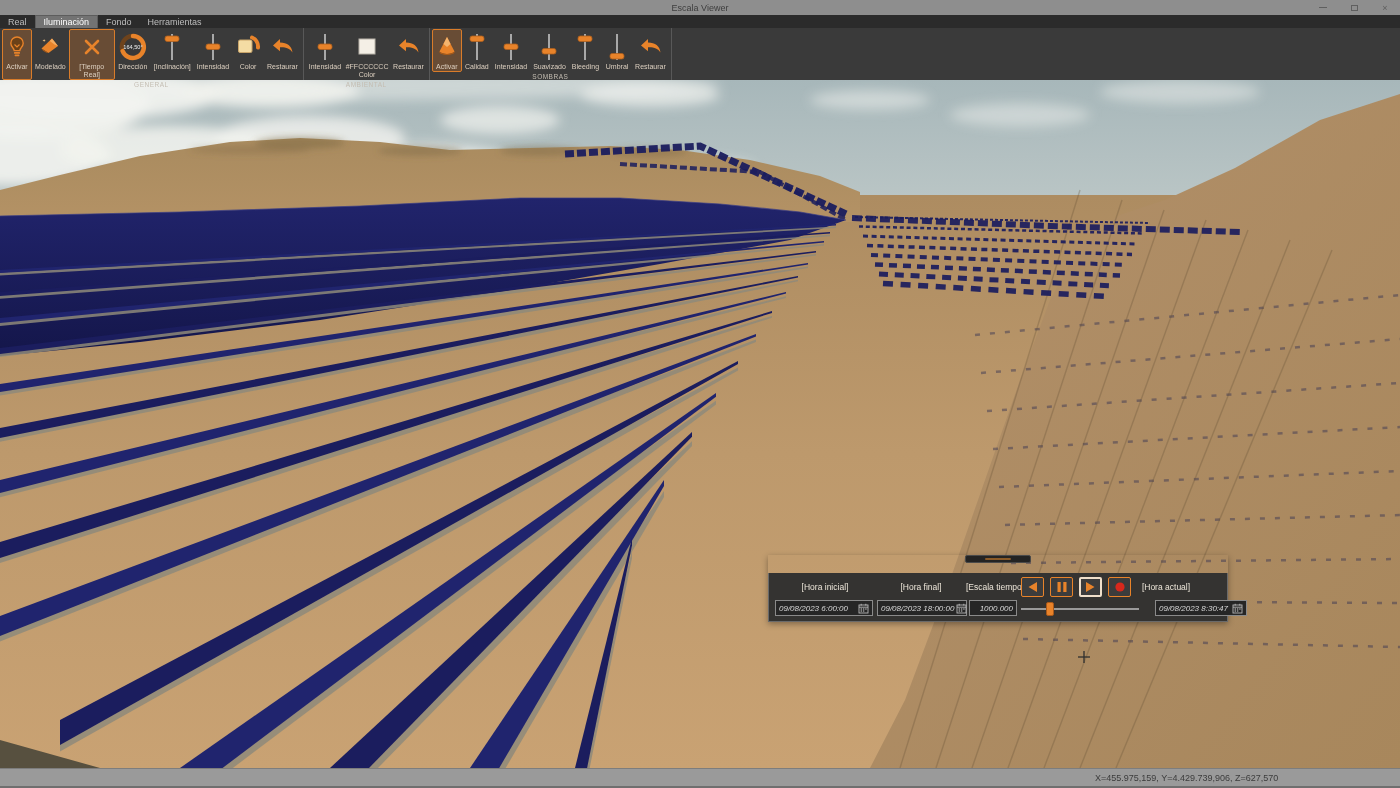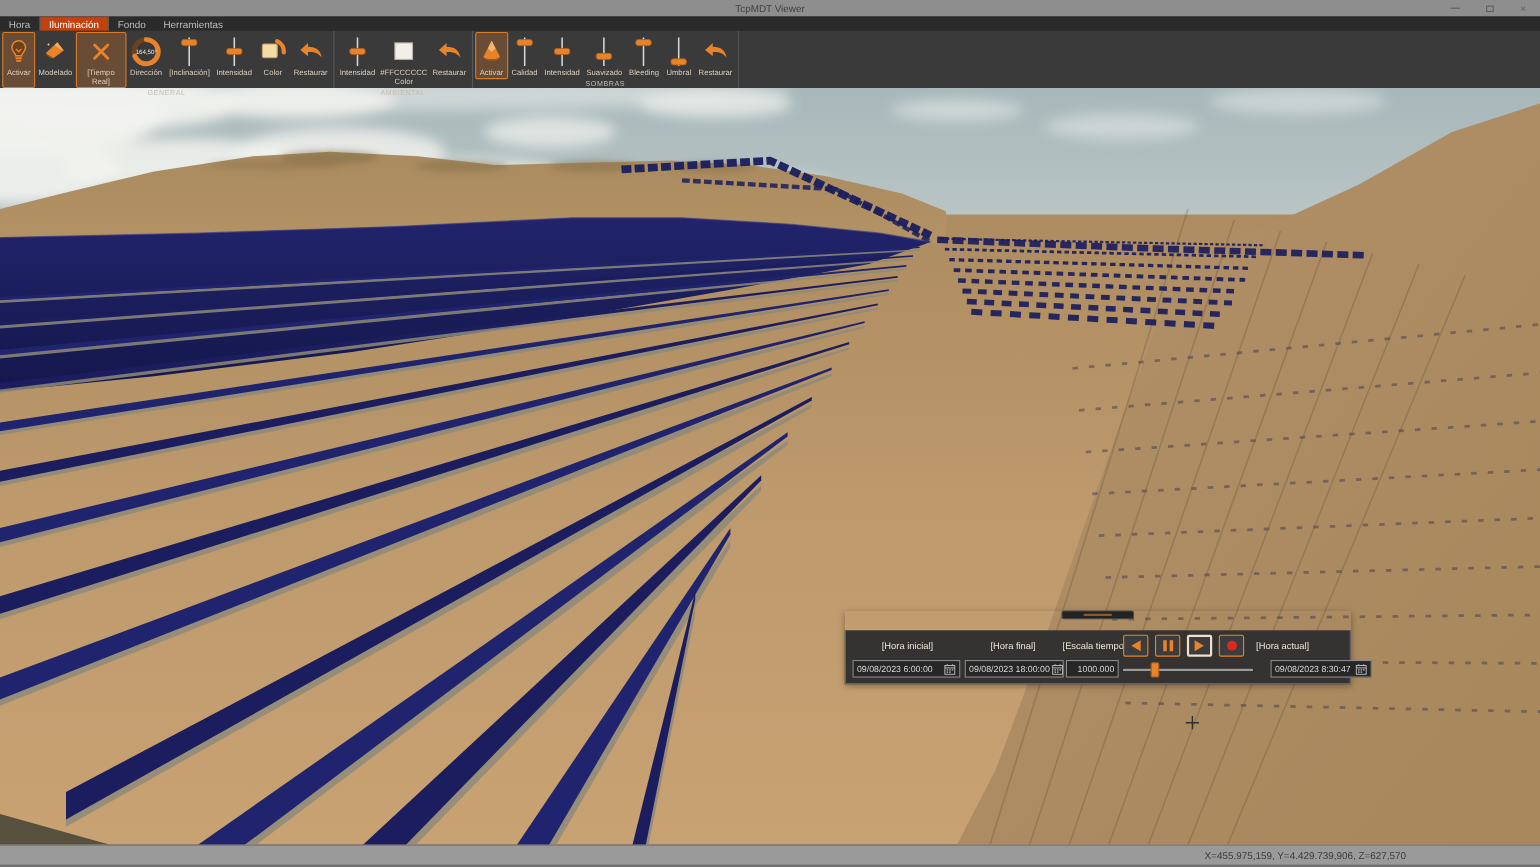--- a/index.html
+++ b/index.html
@@ -12,21 +12,21 @@
   .title-text{font-size:9px;color:#3e3e3e;}
   .win-controls{position:absolute;right:8px;top:0;height:15px;display:flex;gap:17px;align-items:center;}
   .wc{width:14px;height:11px;display:flex;align-items:center;justify-content:center;color:#5f5f5f;font-size:9px;}
   .wc .min-bar{width:8px;height:1px;background:#5f5f5f;}
   .wc .max-box{width:7px;height:6px;border:1px solid #5f5f5f;}
 
   
   .tabbar{position:absolute;top:15px;left:0;width:1400px;height:13px;background:#2b2b2b;
     display:flex;align-items:stretch;z-index:50;}
   .tab{padding:0 8px;display:flex;align-items:center;font-size:9px;color:#bdbdbd;cursor:default;}
-  .tab.active{background:#c2410c;color:#ffffff;border:1px solid #5d5d5d;border-bottom:none;}
+  .tab.active{background:#737373;color:#ffffff;border:1px solid #5d5d5d;border-bottom:none;}
 
   
   .ribbon{position:absolute;top:28px;left:0;width:1400px;height:52px;background:#3a3a3a;
     display:flex;align-items:stretch;z-index:50;}
   .rgroup{position:relative;display:flex;flex-direction:column;border-right:1px solid #585858;padding:1px 2px 0 2px;}
   .rrow{display:flex;align-items:stretch;flex:1;}
   .rbtn{display:flex;flex-direction:column;align-items:center;justify-content:flex-start;
     min-width:30px;max-width:46px;padding:1px 2px 0 2px;border:1px solid transparent;border-radius:2px;}
   .rbtn.active{background:rgba(201,115,42,.32);border:1px solid #d97c2a;}
   .ric{height:32px;display:flex;align-items:center;justify-content:center;}
@@ -45,55 +45,55 @@
   .lp-title{font-size:9.5px;color:#fbe9d6;letter-spacing:.3px;}
   .lp-close{margin-left:auto;font-size:9px;color:#f6c79a;}
   .lp-handle{position:absolute;top:0;left:197px;width:66px;height:8px;background:#232323;
     border:1px solid #4a4a4a;border-radius:2px;display:flex;align-items:center;justify-content:center;z-index:3;}
   .lp-handle-bar{width:26px;height:2px;background:#8a5a28;border-radius:1px;}
   .lp-body{position:absolute;top:18px;left:0;width:460px;height:49px;background:#343331;
     border:1px solid #6a6a6a;border-top:none;}
   .lp-label{position:absolute;top:9px;font-size:8.5px;color:#ece5d8;text-align:center;}
   .lp-input{position:absolute;top:27px;height:16px;background:#262626;border:1px solid #8a8a8a;
     display:flex;align-items:center;padding:0 3px;}
-  .lp-input .val{font-size:8px;color:#d8d8d8;white-space:nowrap;flex:1;}
+  .lp-input .val{font-size:8px;color:#d8d8d8;white-space:nowrap;flex:1;font-style:italic;}
   .lp-input .cal{margin-left:2px;display:flex;}
   .lp-transport{position:absolute;left:252px;top:4px;display:flex;gap:6px;}
   .tbtn{width:23px;height:20px;background:#3c3c3c;border:1px solid #e8832a;border-radius:2px;
     display:flex;align-items:center;justify-content:center;}
   .tbtn.active{border:2px solid #efdfcb;}
   .lp-slider{position:absolute;left:252px;top:30px;width:118px;height:12px;}
   .lp-slider .track{position:absolute;top:5px;left:0;width:118px;height:2px;background:#9a9a9a;}
   .lp-slider .shandle{position:absolute;top:-1px;width:8px;height:14px;background:#e8832a;
     border:1px solid #a8591a;border-radius:2px;}
 
   
   .statusbar{position:absolute;top:768px;left:0;width:1400px;height:20px;background:#9a9a9a;
     border-top:1px solid #7d7d7d;border-bottom:2px solid #6f6f6f;z-index:50;padding-left:20px;}
   .coords{position:absolute;left:1095px;top:4px;font-size:9px;color:#3c3c3c;}
 </style>
 </head>
 <body>
 
 <div class="titlebar">
-  <span class="title-text">TcpMDT Viewer</span>
+  <span class="title-text">Escala Viewer</span>
   <div class="win-controls">
     <span class="wc">
         <span class="min-bar"></span>
       </span>
     <span class="wc">
         <span class="max-box"></span>
       </span>
     <span class="wc">×</span>
   </div>
 </div>
 
 <div class="tabbar">
     <div class="tab">
-      <span>Hora</span>
+      <span>Real</span>
     </div>
     <div class="tab active">
       <span>Iluminación</span>
     </div>
     <div class="tab">
       <span>Fondo</span>
     </div>
     <div class="tab">
       <span>Herramientas</span>
     </div>

